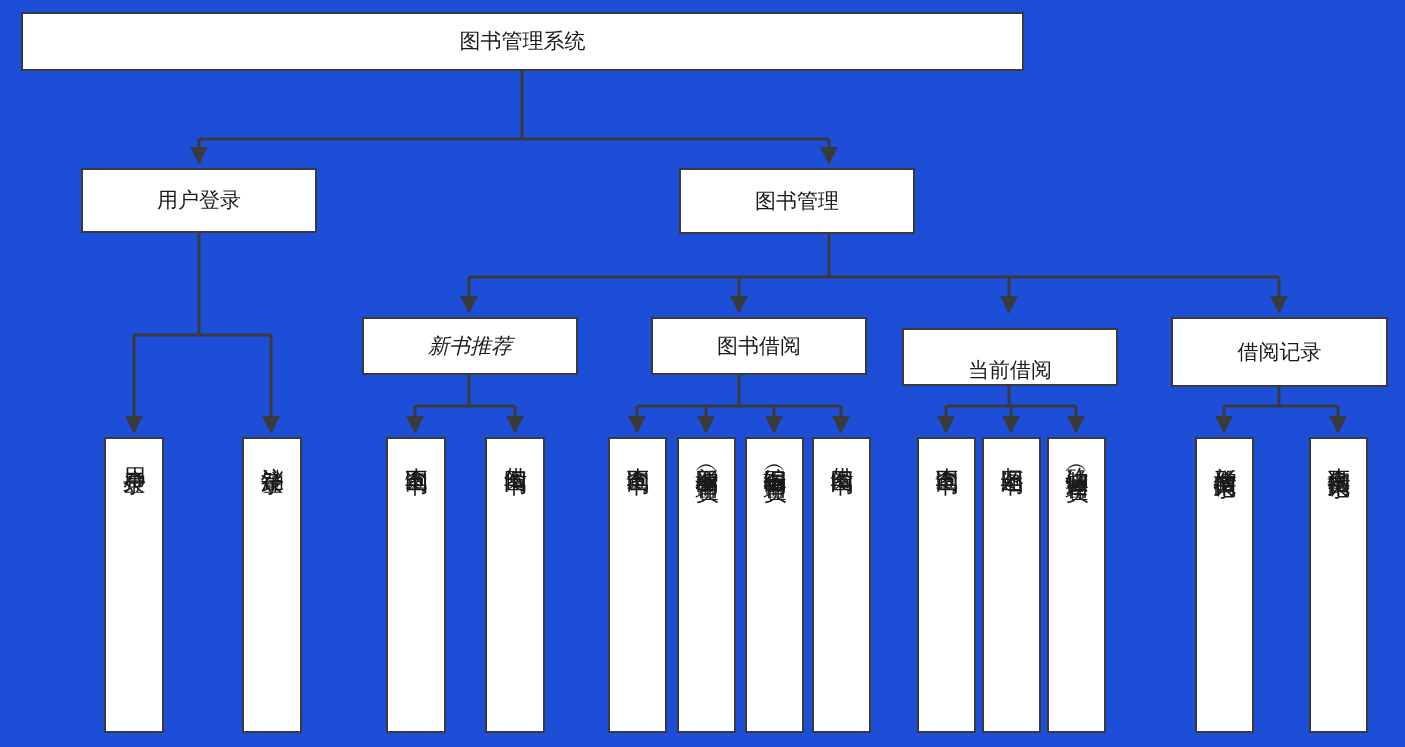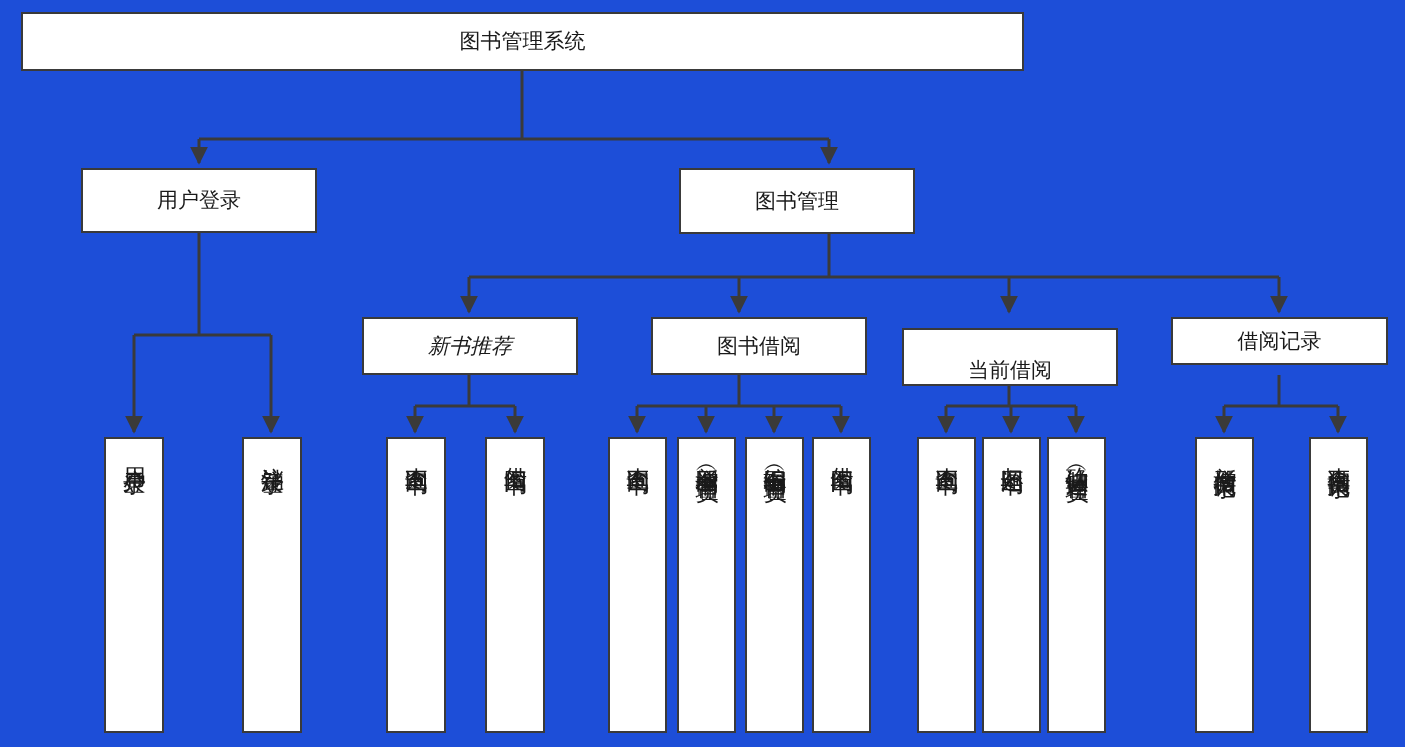--- a/index.html
+++ b/index.html
@@ -132,21 +132,21 @@
 
   <div class="node horizontal" style="left:362px; top:317px; width:216px; height:58px;font-style:italic;">
     <span class="label">新书推荐</span>
   </div>
   <div class="node horizontal" style="left:632px; top:317px; width:216px; height:58px;margin-left:19px;">
     <span class="label">图书借阅</span>
   </div>
   <div class="node horizontal" style="left:902px; top:328px; width:216px; height:58px;align-items:flex-end;">
     <span class="label">当前借阅</span>
   </div>
-  <div class="node horizontal" style="left:1171px; top:317px; width:217px; height:48px;">
+  <div class="node horizontal" style="left:1171px; top:317px; width:217px; height:70px;">
     <span class="label">借阅记录</span>
   </div>
 
   <div class="node vertical" style="left:104px; top:437px; width:60px; height:296px;">
     <span class="label">用户登录</span>
   </div>
   <div class="node vertical" style="left:242px; top:437px; width:60px; height:296px;">
     <span class="label">注销登录</span>
   </div>
 

